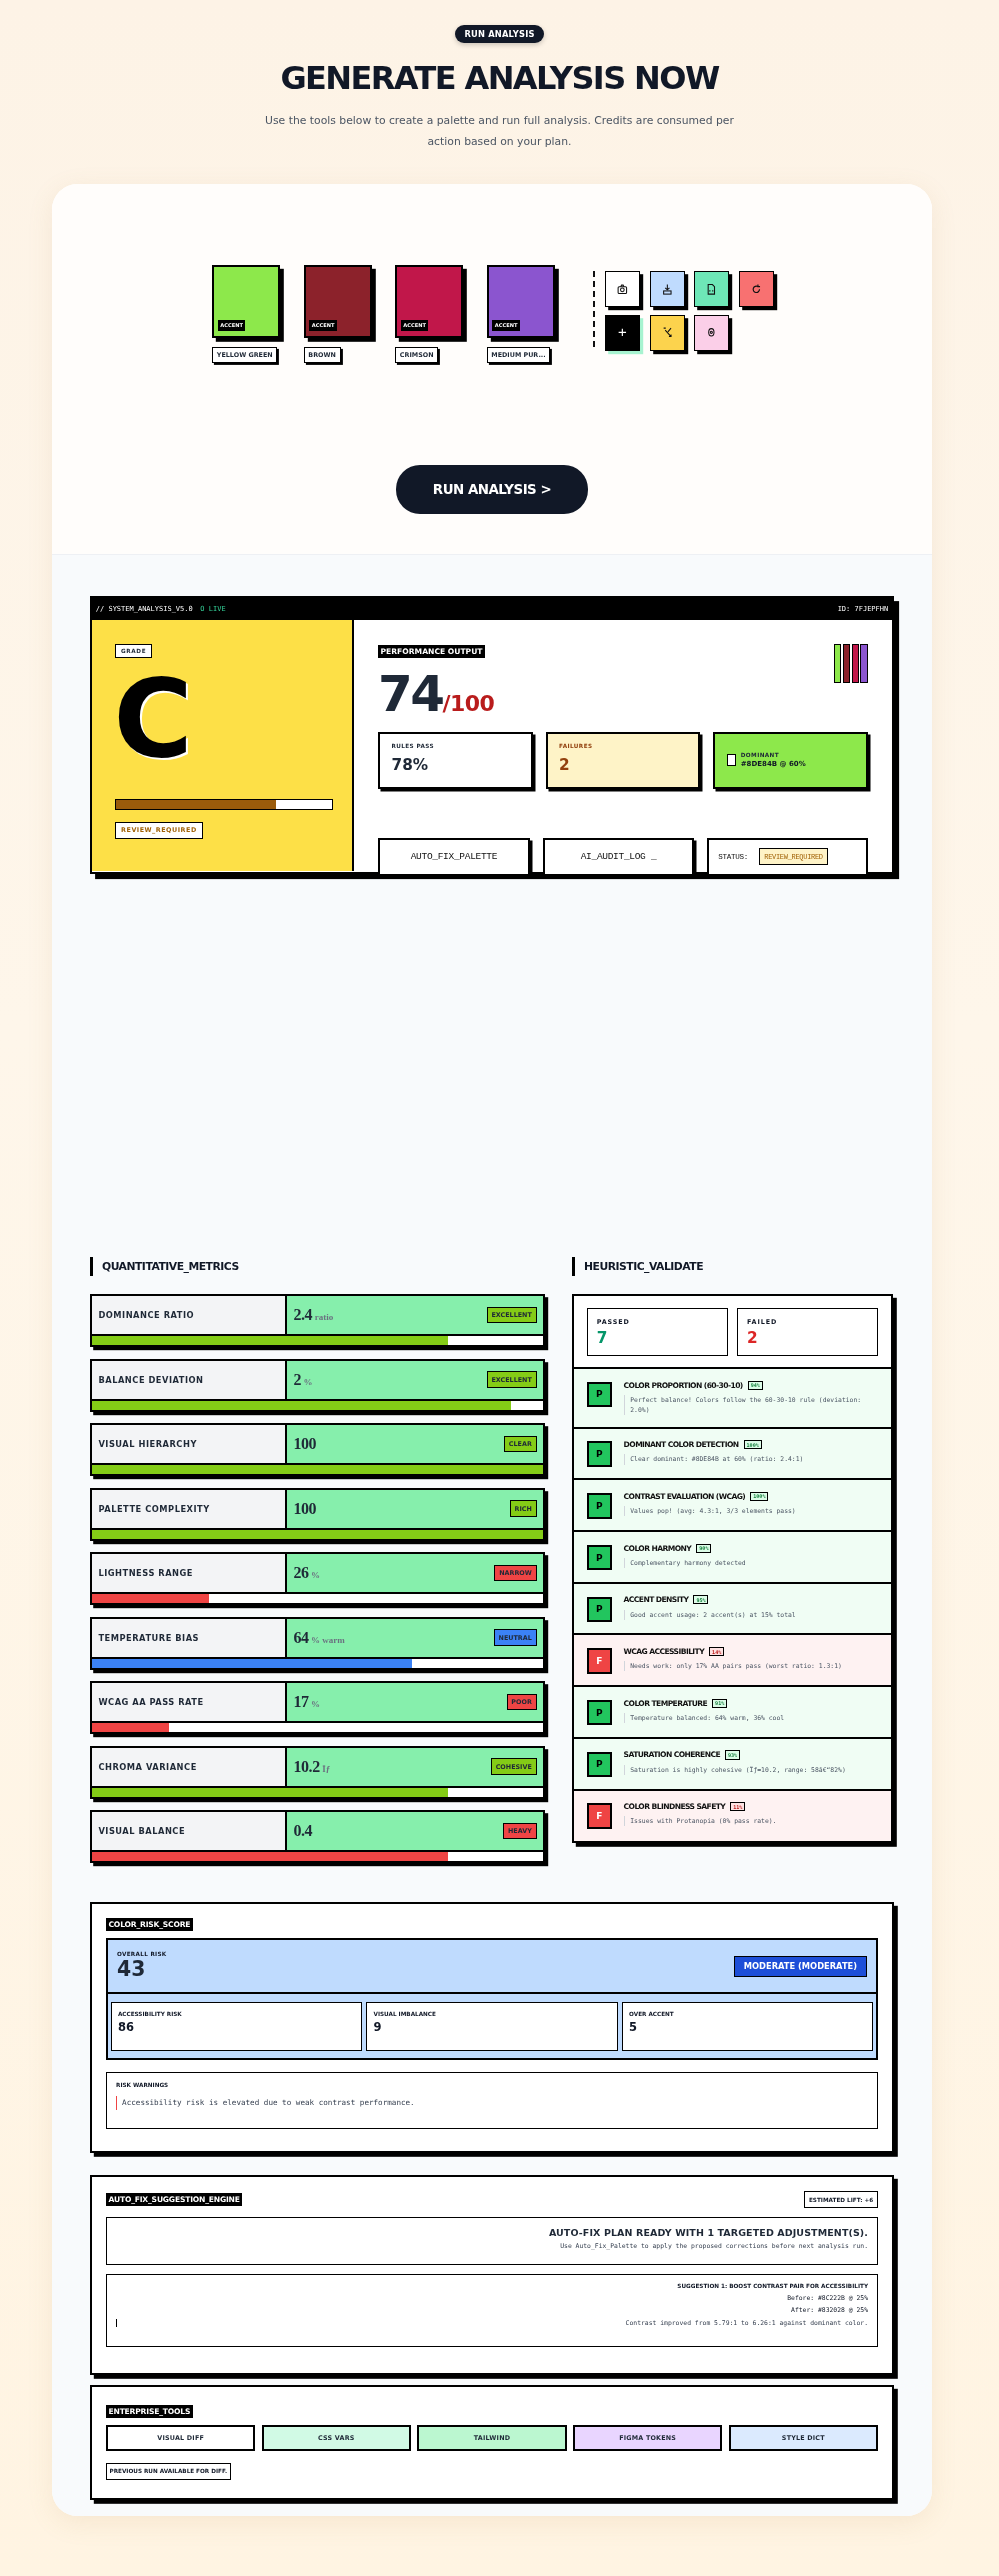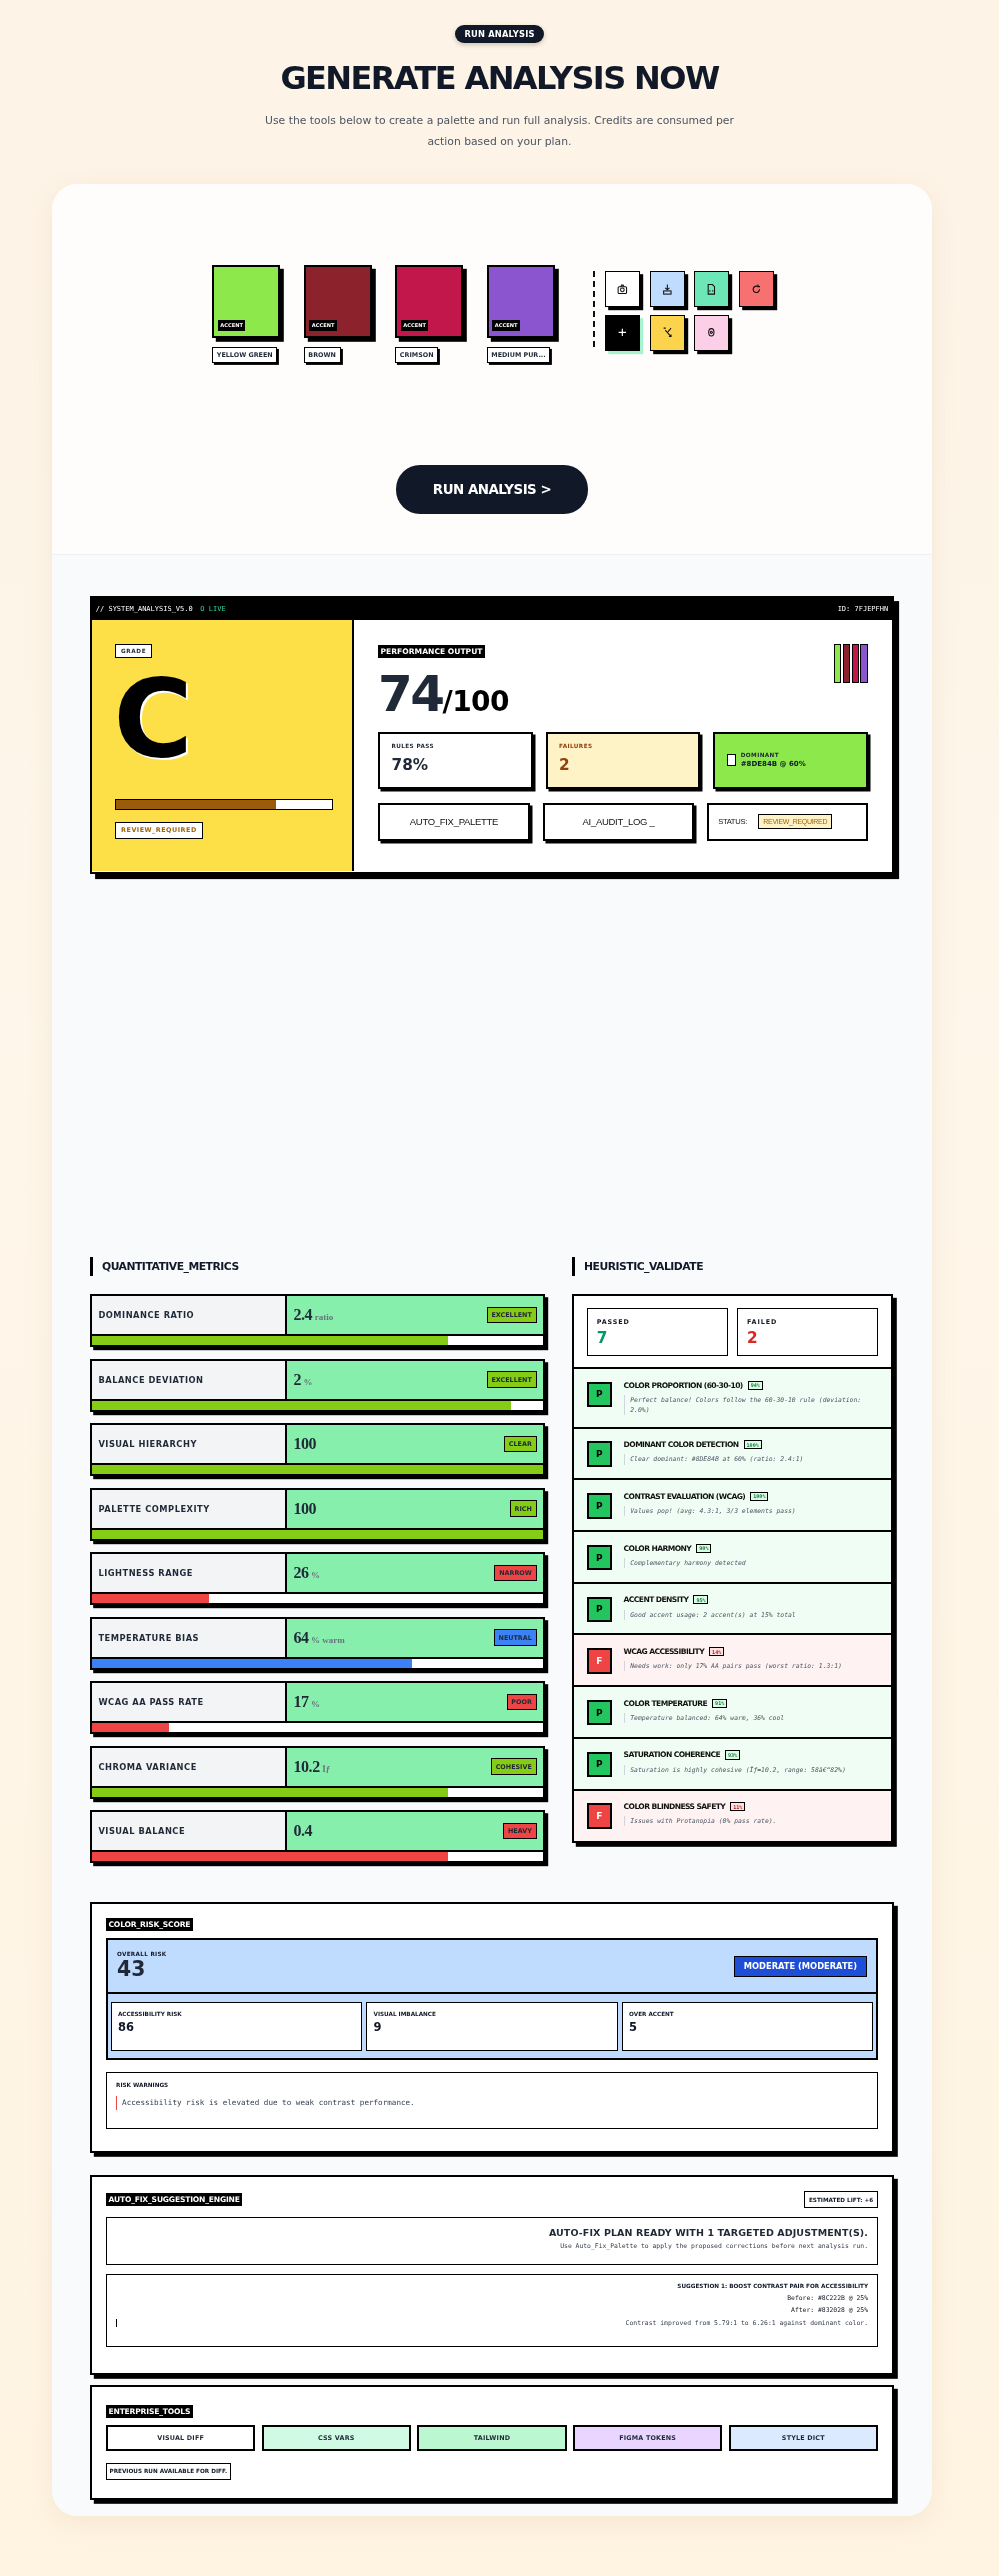--- a/index.html
+++ b/index.html
@@ -77,32 +77,32 @@
 .grade-letter { position: absolute; left: 21.6px; top: 45px; font-family: "DejaVu Sans", sans-serif; font-weight: 800; font-size: 108px; color: #000; text-shadow: 1.9px 1.9px 0 #fff; line-height: 1; }
 .grade-bar { position: absolute; left: 23px; top: 179px; width: 218px; height: 11.5px; border: 1.9px solid #000; background: #fff; }
 .grade-bar .fill { height: 100%; background: #9a5b0b; }
 .grade-status { position: absolute; left: 23px; top: 202px; border: 1.9px solid #000; background: #fff; font-family: "DejaVu Sans", sans-serif; font-weight: 800; font-size: 6.4px; color: #a16207; padding: 3.8px 5.1px; letter-spacing: 0.5px; }
 .perf { flex: 1; position: relative; }
 .perf-label { position: absolute; left: 24px; top: 25.4px; background: #000; color: #fff; font-family: "DejaVu Sans", sans-serif; font-weight: 800; font-size: 7.6px; padding: 1.9px 2.5px; }
 .mini-swatches { position: absolute; right: 24px; top: 24px; display: flex; gap: 1.3px; }
 .mini-swatches span { width: 7.6px; height: 39px; border: 1.3px solid #000; display: block; }
 .score { position: absolute; left: 24px; top: 45px; font-family: "DejaVu Sans", sans-serif; font-weight: 800; color: #1f2937; }
 .score .big { font-size: 50px; letter-spacing: -2.5px; }
-.score .small { font-size: 28px; color: #000000; letter-spacing: -0.6px; }
+.score .small { font-size: 22px; color: #b91c1c; letter-spacing: -0.6px; }
 .stat-row { position: absolute; left: 24px; right: 24px; top: 112px; display: flex; gap: 12.7px; }
 .stat { flex: 1; height: 57px; border: 2.5px solid #000; box-shadow: 2.5px 2.5px 0 #000; padding: 9px 11.5px; }
 .stat .lbl { font-family: "DejaVu Sans", sans-serif; font-size: 5.7px; font-weight: 800; letter-spacing: 0.4px; color: #1f2937; }
 .stat .val { font-family: "DejaVu Sans", sans-serif; font-size: 15.3px; font-weight: 800; margin-top: 7.6px; color: #1f2937; }
 .stat.fail { background: #fef3c7; }
 .stat.fail .lbl, .stat.fail .val { color: #92400e; }
 .stat.dom { background: #8de84b; display: flex; align-items: center; gap: 5.1px; }
 .dom-box { width: 9px; height: 11.5px; border: 1.9px solid #000; background: #fff; }
 .dom-text .val2 { font-family: "DejaVu Sans", sans-serif; font-size: 7px; font-weight: 700; margin-top: 2.5px; }
 .act-row { position: absolute; left: 24px; right: 24px; top: 183px; display: flex; gap: 12.7px; }
-.act { flex: 1; height: 38px; border: 2.5px solid #000; box-shadow: 2.5px 2.5px 0 #000; background: #fff; font-family: Liberation Sans, sans-serif; font-size: 9.5px; font-weight: 500; letter-spacing: -0.3px; display: flex; align-items: center; justify-content: center; cursor: pointer; color: #111; }
+.act { flex: 1; height: 38px; border: 2.5px solid #000; box-shadow: 2.5px 2.5px 0 #000; background: #fff; font-family: Liberation Mono, monospace; font-size: 9.5px; font-weight: 500; letter-spacing: -0.3px; display: flex; align-items: center; justify-content: center; cursor: pointer; color: #111; margin-top: 35px; }
 .act.status { box-shadow: none; justify-content: flex-start; padding-left: 9px; gap: 11.5px; font-size: 7.6px; cursor: default; }
 .status-tag { background: #fef3c7; border: 1.3px solid #000; color: #a16207; font-size: 7px; padding: 3.2px 3.8px; }
 
 
 .sec-title { position: absolute; font-family: "DejaVu Sans", sans-serif; font-weight: 700; font-size: 10.8px; letter-spacing: -0.5px; border-left: 3.2px solid #000; padding-left: 9px; line-height: 19px; }
 .metrics { position: absolute; left: 38px; top: 742px; width: 455px; }
 .metric { border: 2.5px solid #000; box-shadow: 3.2px 3.2px 0 #000; background: #86efac; margin-bottom: 11.5px; }
 .metric-top { display: flex; height: 40px; border-bottom: 2.5px solid #000; }
 .metric-name { width: 195px; background: #f3f4f6; border-right: 2.5px solid #000; display: flex; align-items: center; padding-left: 6.4px; font-family: "DejaVu Sans", sans-serif; font-weight: 800; font-size: 8.3px; letter-spacing: 0.5px; color: #1f2937; }
 .metric-val { flex: 1; display: flex; align-items: center; justify-content: space-between; padding: 0 6.4px; }
@@ -122,21 +122,21 @@
 .rule:last-child { border-bottom: none; }
 .rule.pass { background: #f0fdf4; }
 .rule.fail { background: #fef2f2; }
 .rule-flag { width: 25.4px; height: 25.4px; border: 2.5px solid #000; display: flex; align-items: center; justify-content: center; font-family: "DejaVu Sans", sans-serif; font-weight: 800; font-size: 9px; flex-shrink: 0; margin-top: 1.3px; }
 .pass .rule-flag { background: #22c55e; color: #000; }
 .fail .rule-flag { background: #ef4444; color: #fff; }
 .rule-title { font-family: "DejaVu Sans", sans-serif; font-weight: 700; font-size: 7.6px; letter-spacing: -0.6px; color: #111; display: flex; align-items: center; gap: 5.1px; }
 .pct { font-family: "DejaVu Sans Mono", monospace; font-size: 5.1px; border: 1px solid #000; padding: 0.6px 1.9px; letter-spacing: 0; }
 .pass .pct { background: #dcfce7; color: #15803d; }
 .fail .pct { background: #fee2e2; color: #b91c1c; }
-.rule-desc { font-family: "DejaVu Sans Mono", monospace; font-size: 6.4px; color: #4b5563; border-left: 1.3px solid #d1d5db; padding-left: 5.7px; margin-top: 5.1px; line-height: 10.2px; font-style: italic; }
+.rule-desc { font-family: "DejaVu Sans Mono", monospace; font-size: 6.4px; color: #4b5563; border-left: 1.3px solid #d1d5db; padding-left: 5.7px; margin-top: 5.1px; line-height: 10.2px; }
 
 .box { position: absolute; left: 38px; width: 804px; border: 2.5px solid #000; box-shadow: 3.8px 3.8px 0 #000; background: #fff; }
 .tag { display: inline-block; background: #000; color: #fff; font-family: "DejaVu Sans", sans-serif; font-weight: 800; font-size: 7.6px; padding: 1.9px 2.5px; letter-spacing: -0.2px; }
 .inner { border: 1.9px solid #000; background: #fff; }
 .mono { font-family: "DejaVu Sans Mono", monospace; }
 .ex-btn { flex: 1; height: 26px; border: 2.5px solid #000; font-family: "DejaVu Sans", sans-serif; font-weight: 800; font-size: 6.4px; display: flex; align-items: center; justify-content: center; color: #1f2937; cursor: pointer; letter-spacing: 0.2px; }
 </style>
 </head>
 <body>
 

